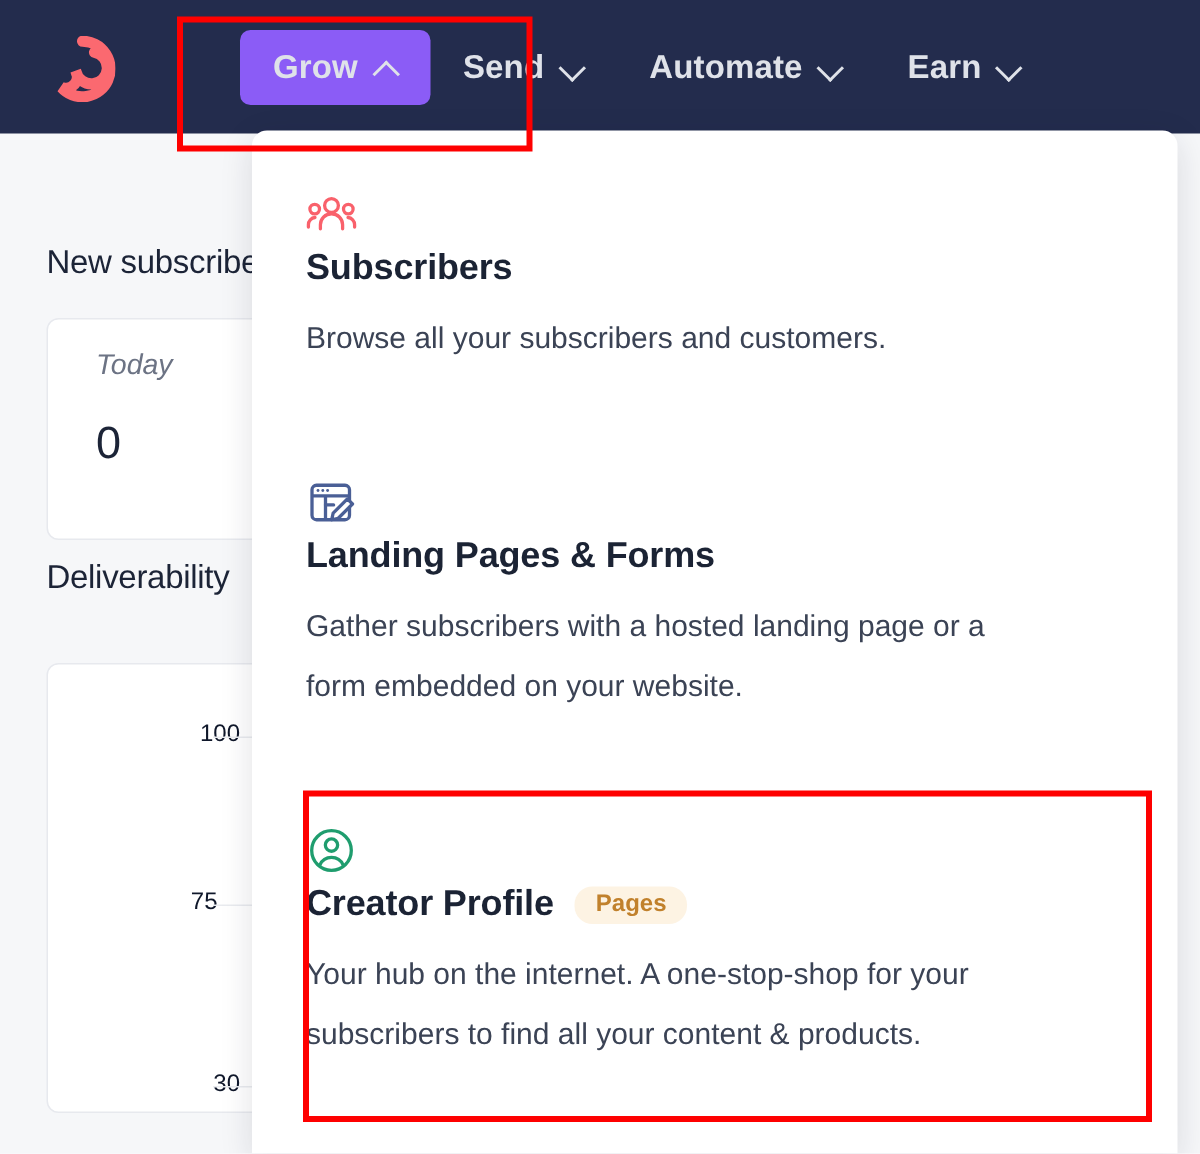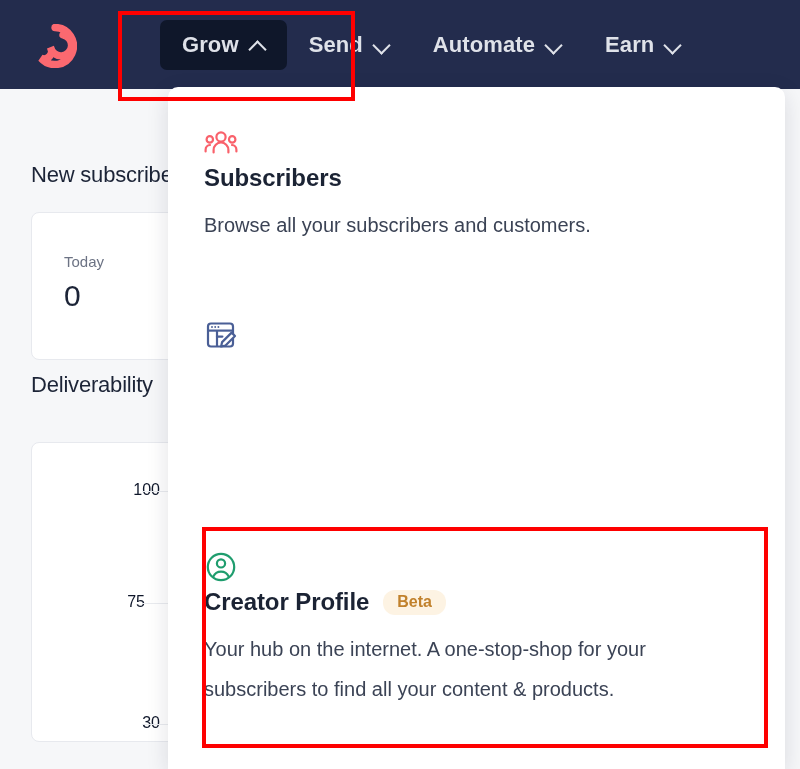--- a/index.html
+++ b/index.html
@@ -55,23 +55,24 @@
   #deliverability-card {
     left: 31px;
     top: 442px;
     width: 730px;
     height: 300px;
   }
 
   .stat-label {
     position: absolute;
     left: 32px;
-    top: 40px;
-    font-size: 15px;
+    top: 20px;
+    font-size: 19px;
     color: #6c7384;
+    font-style: italic;
   }
 
   .stat-value {
     position: absolute;
     left: 32px;
     top: 66px;
     font-size: 30px;
     color: #1c2437;
     font-weight: 400;
   }
@@ -134,21 +135,21 @@
     display: flex;
     align-items: center;
     gap: 11px;
     padding: 12px 22px;
     border-radius: 7px;
     cursor: pointer;
     white-space: nowrap;
   }
 
   .nav-item.active {
-    background: #0f172a;
+    background: #8b5cf6;
   }
 
   .nav-label {
     font-size: 22px;
     font-weight: 700;
     color: #dfe2e9;
     letter-spacing: 0.1px;
   }
 
   .chev {
@@ -352,34 +353,40 @@
           <rect x="4" y="5.5" width="25" height="23" rx="3" fill="none" stroke="#4a5f96" stroke-width="2.2"></rect>
           <path d="M4 12.6h25" stroke="#4a5f96" stroke-width="2.2"></path>
           <path d="M13 12.6v15.9" stroke="#4a5f96" stroke-width="2.2"></path>
           <circle cx="8" cy="9" r="0.95" fill="#4a5f96"></circle>
           <circle cx="11.2" cy="9" r="0.95" fill="#4a5f96"></circle>
           <circle cx="14.4" cy="9" r="0.95" fill="#4a5f96"></circle>
           <path d="M13 18.6h5.4" stroke="#4a5f96" stroke-width="2.2" stroke-linecap="round"></path>
           <path d="M27.6 14.6 31 18l-9.5 9.5-4.4 1 1-4.4z" fill="#ffffff" stroke="#4a5f96" stroke-width="2.2" stroke-linejoin="round"></path>
         </svg>
       </div>
+      <div class="menu-body">
+        <div class="menu-title-row">
+          <span class="menu-title">Landing Pages &amp; Forms</span>
+        </div>
+        <div class="menu-desc">Gather subscribers with a hosted landing page or a form embedded on your website.</div>
+      </div>
     </div>
 
     <div class="menu-item" style="top:460px;">
       <div class="menu-icon">
         <svg viewBox="0 0 34 34" width="34" height="34" aria-hidden="true">
           <circle cx="17" cy="17" r="13.2" fill="none" stroke="#1f9d6e" stroke-width="2.2"></circle>
           <circle cx="17" cy="13.4" r="4.1" fill="none" stroke="#1f9d6e" stroke-width="2.2"></circle>
           <path d="M9.3 26.6a8.4 8.4 0 0 1 15.4 0" fill="none" stroke="#1f9d6e" stroke-width="2.2" stroke-linecap="round"></path>
         </svg>
       </div>
       <div class="menu-body">
         <div class="menu-title-row">
           <span class="menu-title">Creator Profile</span>
-          <span class="badge">Beta</span>
+          <span class="badge">Pages</span>
         </div>
         <div class="menu-desc">Your hub on the internet. A one-stop-shop for your subscribers to find all your content &amp; products.</div>
       </div>
     </div>
 
   </div>
 
   <div class="annot" id="annot-grow"></div>
   <div class="annot" id="annot-creator"></div>
 

